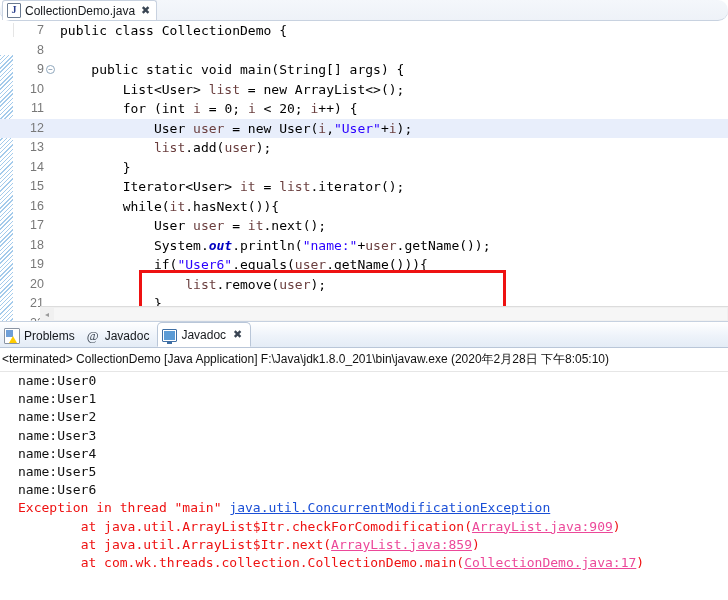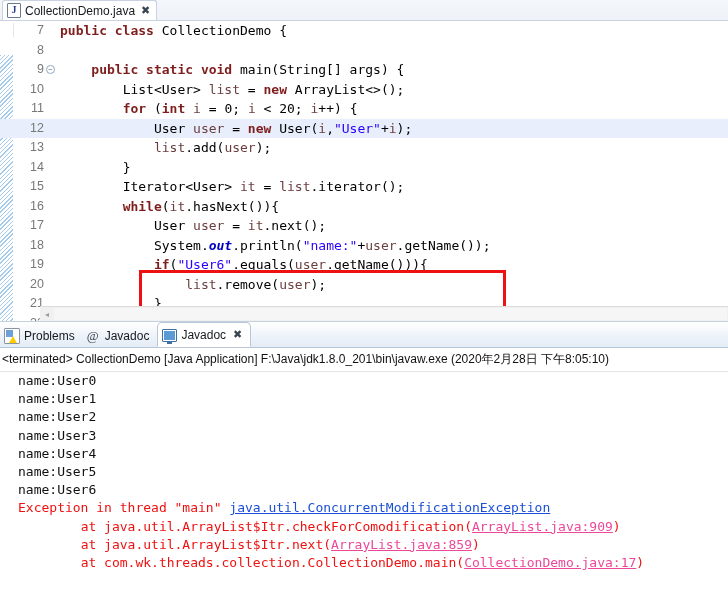--- a/index.html
+++ b/index.html
@@ -15,20 +15,21 @@
     font-size: 12px;
     color: #000;
   }
 
   
   .tabstrip {
     height: 20px;
     background: linear-gradient(to bottom, #f4f7fb 0%, #eef2f8 100%);
     border-bottom: 1px solid #c8d2e0;
     position: relative;
+    border-radius: 10px;
   }
   .edtab {
     position: absolute;
     left: 2px; top: 0;
     height: 19px;
     display: flex;
     align-items: center;
     gap: 4px;
     padding: 0 6px 0 4px;
     background: #ffffff;
@@ -121,21 +122,21 @@
     font-size: 8px;
     line-height: 7px;
     text-align: center;
     font-family: "Liberation Sans", sans-serif;
   }
   .ctext {
     position: absolute;
     left: 60px;
     top: 0;
   }
-  .kw  { color: #7f1d1d; font-weight: bold; }
+  .kw  { color: #000000; font-weight: normal; }
   .str { color: #2a00ff; }
   .fld { color: #0000c0; font-style: italic; font-weight: bold; }
   .loc { color: #6a3e3e; text-align: right; }
   .pl  { color: #000000; }
 
   
   .redbox {
     position: absolute;
     border: 3px solid #ee1111;
     box-sizing: border-box;

